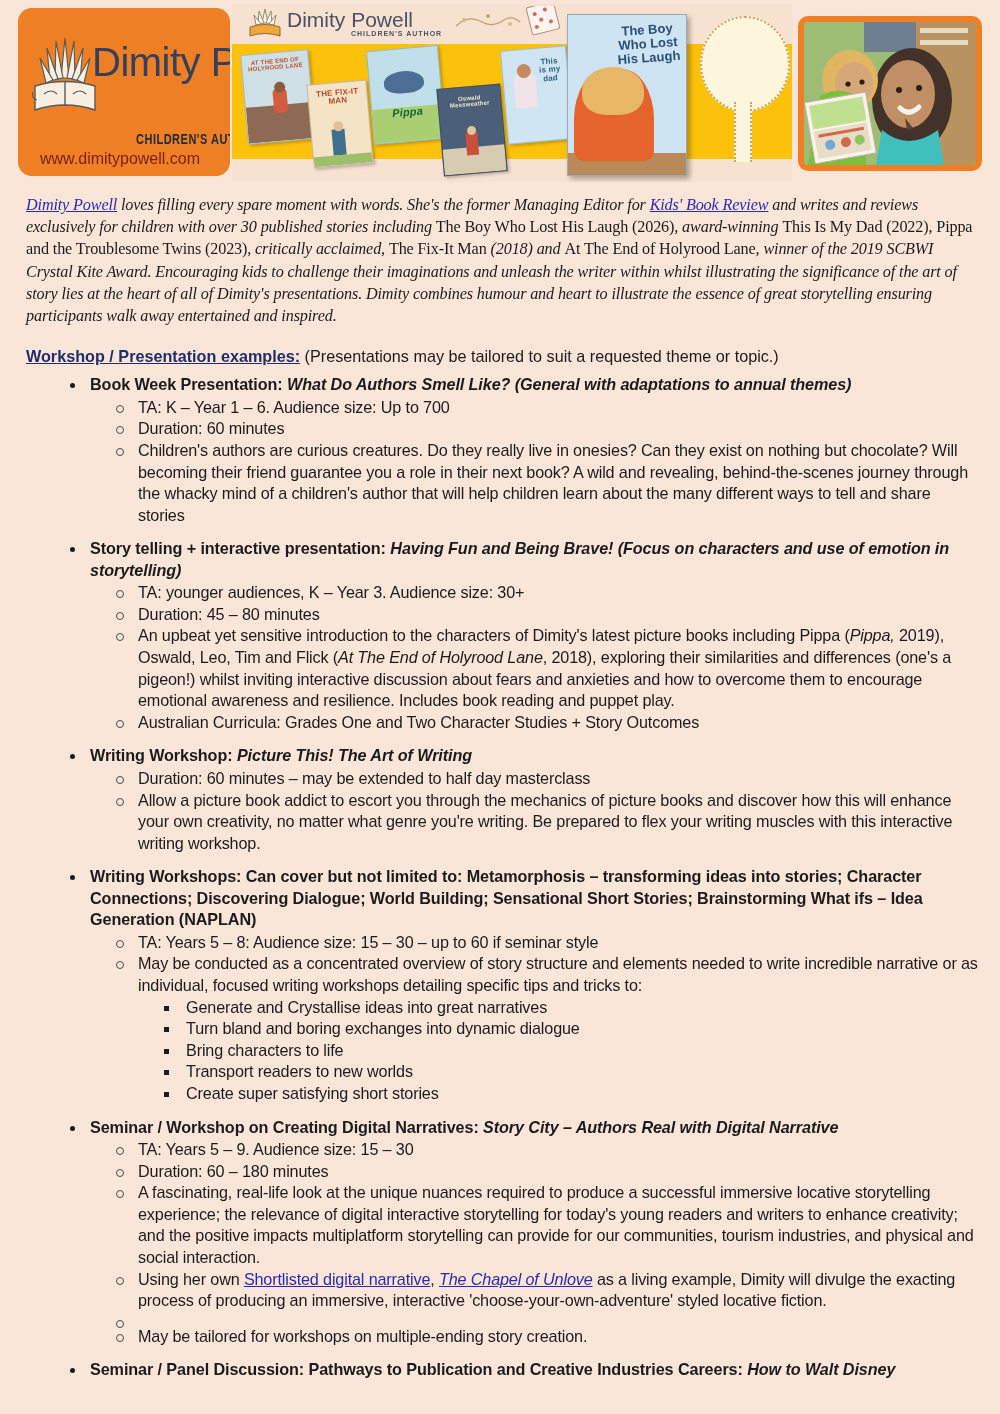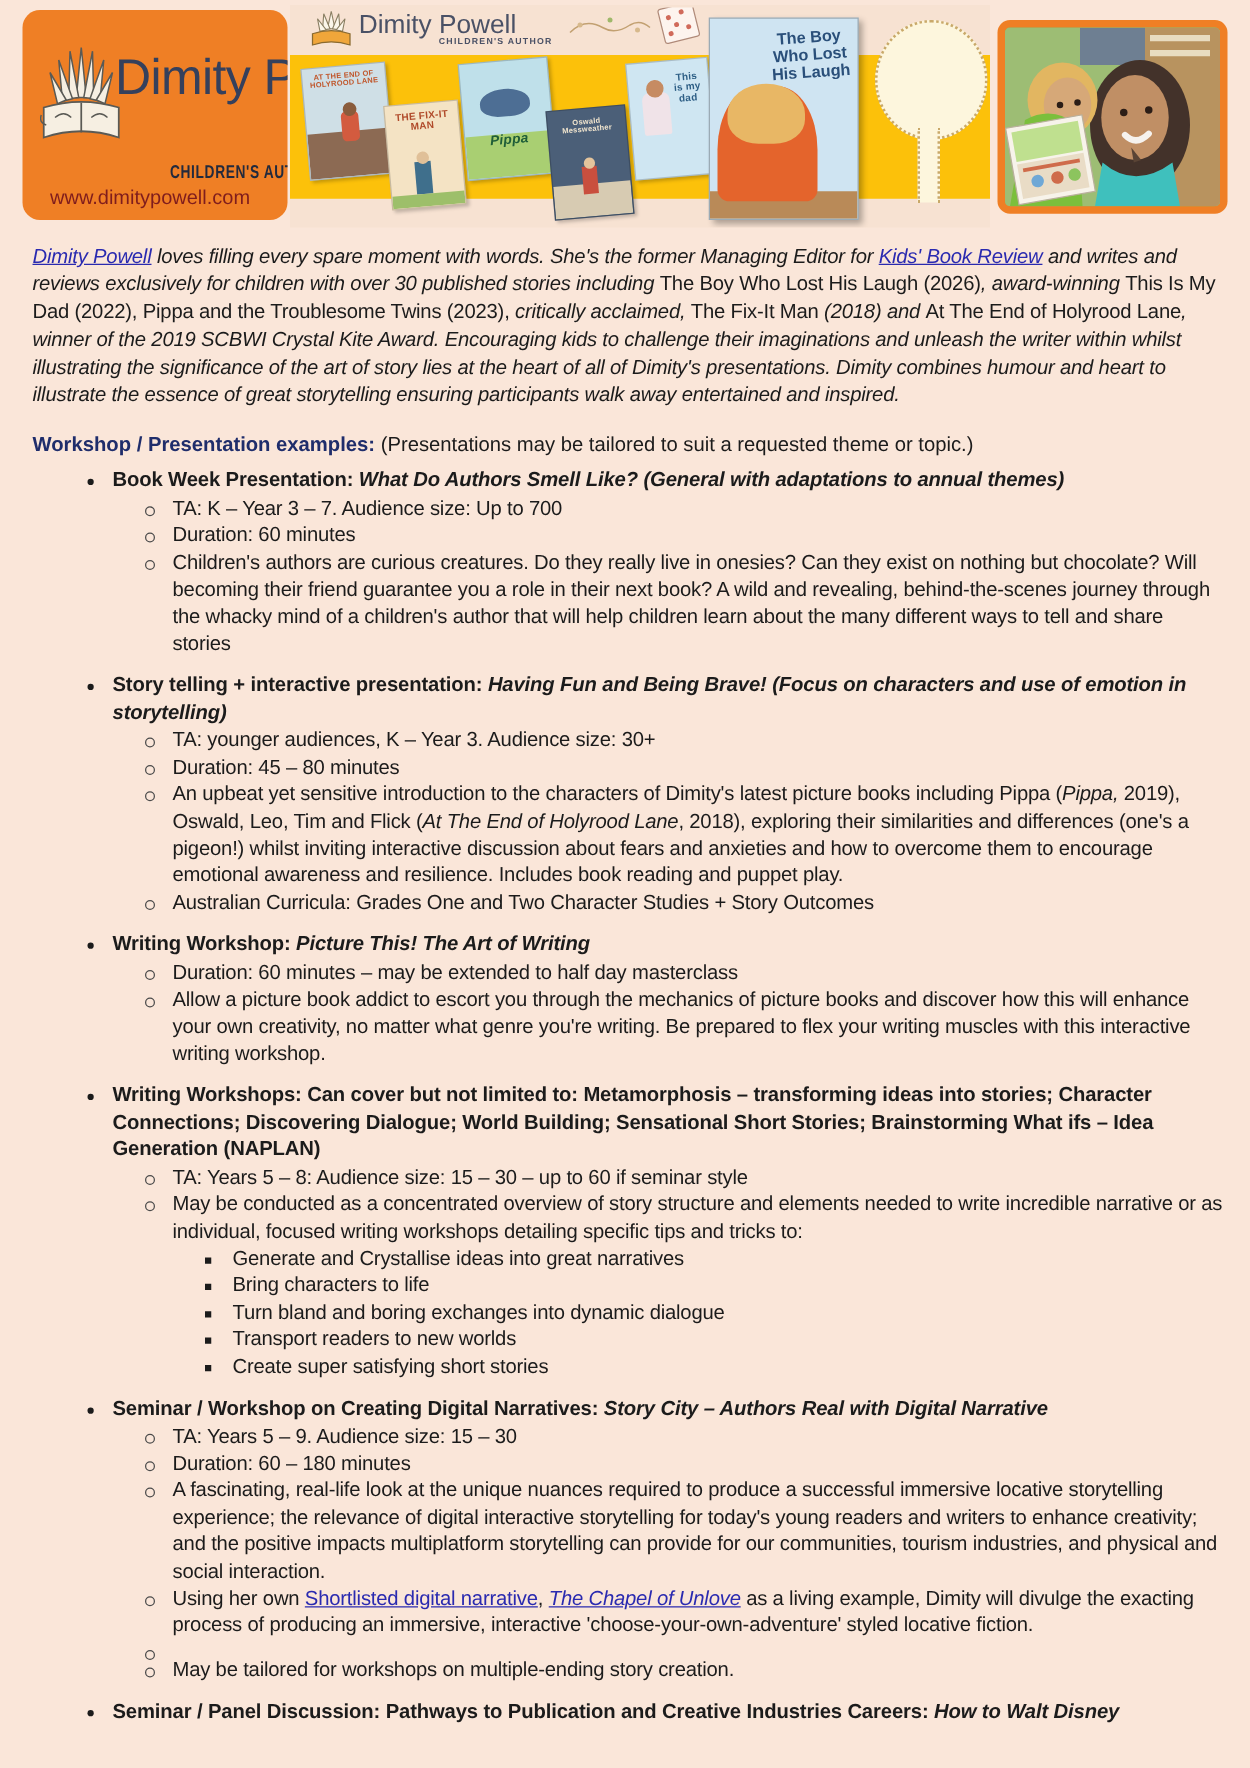--- a/index.html
+++ b/index.html
@@ -254,37 +254,39 @@
     box-sizing: border-box;
   }
   .intro {
     font-size: 16.2px;
     line-height: 22.2px;
     font-style: italic;
     color: #1b1b1b;
     text-align: left;
     margin: 0 0 6px 0;
     letter-spacing: -0.15px;
+    font-family: Liberation Serif, serif;
   }
   .intro .nonital { font-style: normal; }
   a.doclink {
     color: #2a2ab0;
     text-decoration: underline;
   }
   a.doclink.ital { font-style: italic; }
   a.doclink.nonital { font-style: normal; }
 
   .section-head {
     font-size: 16.2px;
     line-height: 24px;
     margin: 17px 0 6px 0;
     color: #1b1b1b;
   }
   .section-head .lbl {
     font-weight: bold;
+    text-decoration: underline;
     color: #1f2d6b;
   }
 
   ul.lvl1 {
     list-style: none;
     margin: 0;
     padding: 0;
   }
   ul.lvl1 > li {
     position: relative;
@@ -509,21 +511,21 @@
     <span class="lbl">Workshop / Presentation examples:</span><span> (Presentations may be tailored to suit a requested theme or topic.)</span>
   </div>
 
   <ul class="lvl1">
 
     <li>
       <div class="item-head">
         <span>Book Week Presentation:</span><span class="ital"> What Do Authors Smell Like? (General with adaptations to annual themes)</span>
       </div>
       <ul class="lvl2">
-        <li>TA: K – Year 3 – 7. Audience size: Up to 700</li>
+        <li>TA: K – Year 1 – 6. Audience size: Up to 700</li>
         <li>Duration: 60 minutes</li>
         <li>Children's authors are curious creatures. Do they really live in onesies? Can they exist on nothing but chocolate? Will becoming their friend guarantee you a role in their next book? A wild and revealing, behind-the-scenes journey through the whacky mind of a children's author that will help children learn about the many different ways to tell and share stories</li>
       </ul>
     </li>
 
     <li>
       <div class="item-head">
         <span>Story telling + interactive presentation:</span><span class="ital"> Having Fun and Being Brave! (Focus on characters and use of emotion in storytelling)</span>
       </div>
       <ul class="lvl2">
@@ -547,22 +549,22 @@
     <li>
       <div class="item-head">
         <span>Writing Workshops: Can cover but not limited to: Metamorphosis – transforming ideas into stories; Character Connections; Discovering Dialogue; World Building; Sensational Short Stories; Brainstorming What ifs – Idea Generation (NAPLAN)</span>
       </div>
       <ul class="lvl2">
         <li>TA: Years 5 – 8: Audience size: 15 – 30 – up to 60 if seminar style</li>
         <li>
           <span>May be conducted as a concentrated overview of story structure and elements needed to write incredible narrative or as individual, focused writing workshops detailing specific tips and tricks to:</span>
           <ul class="lvl3">
             <li>Generate and Crystallise ideas into great narratives</li>
+            <li>Turn bland and boring exchanges into dynamic dialogue</li>
             <li>Bring characters to life</li>
-            <li>Turn bland and boring exchanges into dynamic dialogue</li>
             <li>Transport readers to new worlds</li>
             <li>Create super satisfying short stories</li>
           </ul>
         </li>
       </ul>
     </li>
 
     <li>
       <div class="item-head">
         <span>Seminar / Workshop on Creating Digital Narratives:</span><span class="ital"> Story City – Authors Real with Digital Narrative</span>

